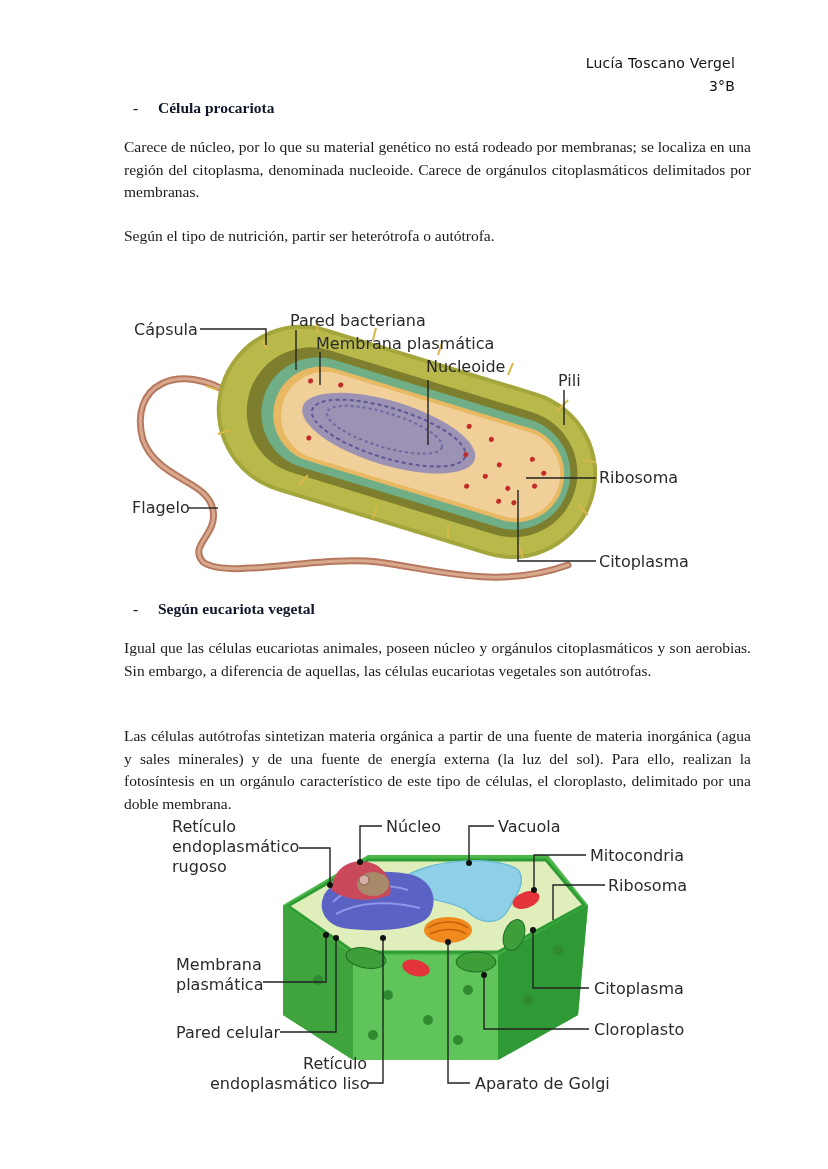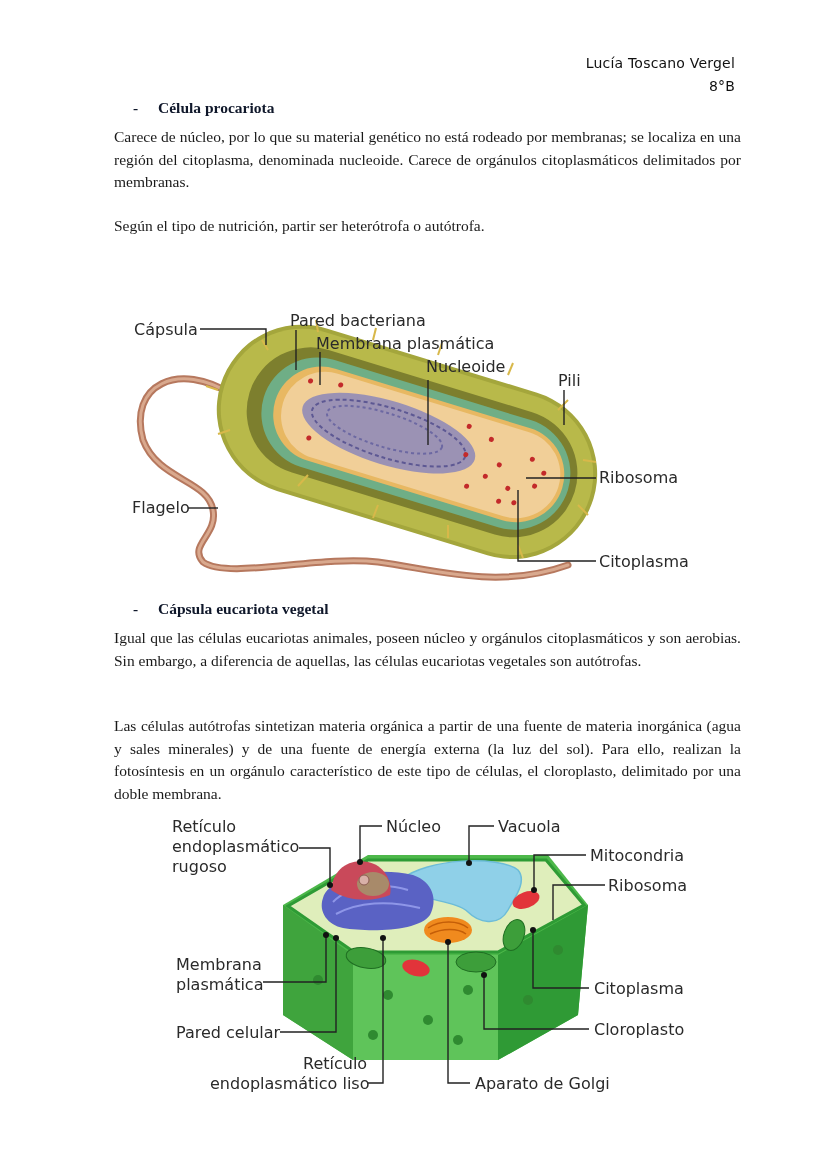--- a/index.html
+++ b/index.html
@@ -6,42 +6,42 @@
   body { width: 828px; height: 1169px; position: relative; overflow: hidden; }
   .page { position: absolute; left: 8px; top: 0; width: 828px; height: 1169px; }
   .author {
     position: absolute; right: 101px; top: 52px;
     font-family: "DejaVu Sans", sans-serif; font-size: 14px; color: #111;
     text-align: right; line-height: 23px; letter-spacing: 0.2px;
   }
   .body-text {
     position: absolute; left: 100px; width: 627px;
     font-family: "Liberation Serif", serif; font-size: 15.5px; color: #1a1a1a;
-    line-height: 22.5px; text-align: justify; margin: 6px;
+    line-height: 22.5px; text-align: justify; margin: 16px;
   }
   .heading {
     position: absolute; left: 125px;
     font-family: "Liberation Serif", serif; font-size: 15.5px; font-weight: bold; color: #0f172a;
   }
   .heading .dash { display: inline-block; width: 25px; }
   .diagram { position: absolute; }
   .lbl {
     font-family: "DejaVu Sans", sans-serif; fill: #2a2a2a; font-size: 16px;
   }
   .lead { stroke: #222; stroke-width: 1.4; fill: none; }
   .dot { fill: #111; }
 </style>
 </head>
 <body>
 
 <div class="page">
 
   <div class="author">
     <div>Lucía Toscano Vergel</div>
-    <div>8°B</div>
+    <div>3°B</div>
   </div>
 
   <div class="heading" style="top:99px;">
     <span class="dash">-</span><span>Célula procariota</span>
   </div>
   <p class="body-text" style="top:120px;">Carece de núcleo, por lo que su material genético no está rodeado por membranas; se localiza en una región del citoplasma, denominada nucleoide. Carece de orgánulos citoplasmáticos delimitados por membranas.</p>
   <p class="body-text" style="top:209px;">Según el tipo de nutrición, partir ser heterótrofa o autótrofa.</p>
 
   <svg class="diagram" style="left:110px; top:300px;" width="570" height="290" viewBox="0 0 570 290">
 
@@ -109,21 +109,21 @@
     <text class="lbl" x="172" y="26">Pared bacteriana</text>
     <text class="lbl" x="198" y="49">Membrana plasmática</text>
     <text class="lbl" x="308" y="72">Nucleoide</text>
     <text class="lbl" x="440" y="86">Pili</text>
     <text class="lbl" x="481" y="183">Ribosoma</text>
     <text class="lbl" x="14" y="213">Flagelo</text>
     <text class="lbl" x="481" y="267">Citoplasma</text>
   </svg>
 
   <div class="heading" style="top:600px;">
-    <span class="dash">-</span><span>Cápsula eucariota vegetal</span>
+    <span class="dash">-</span><span>Según eucariota vegetal</span>
   </div>
   <p class="body-text" style="top:621px;">Igual que las células eucariotas animales, poseen núcleo y orgánulos citoplasmáticos y son aerobias. Sin embargo, a diferencia de aquellas, las células eucariotas vegetales son autótrofas.</p>
   <p class="body-text" style="top:709px;">Las células autótrofas sintetizan materia orgánica a partir de una fuente de materia inorgánica (agua y sales minerales) y de una fuente de energía externa (la luz del sol). Para ello, realizan la fotosíntesis en un orgánulo característico de este tipo de células, el cloroplasto, delimitado por una doble membrana.</p>
 
   <svg class="diagram" style="left:160px; top:810px;" width="540" height="290" viewBox="0 0 540 290">
 
     <polygon points="115,95 200,45 380,45 420,95 410,205 330,250 185,250 115,205" fill="#4db84a"></polygon>
     <polygon points="115,95 185,145 185,250 115,205" fill="#3fa43d"></polygon>
     <polygon points="185,145 330,145 330,250 185,250" fill="#5fc45a"></polygon>
     <polygon points="330,145 420,95 410,205 330,250" fill="#2f9a35"></polygon>

